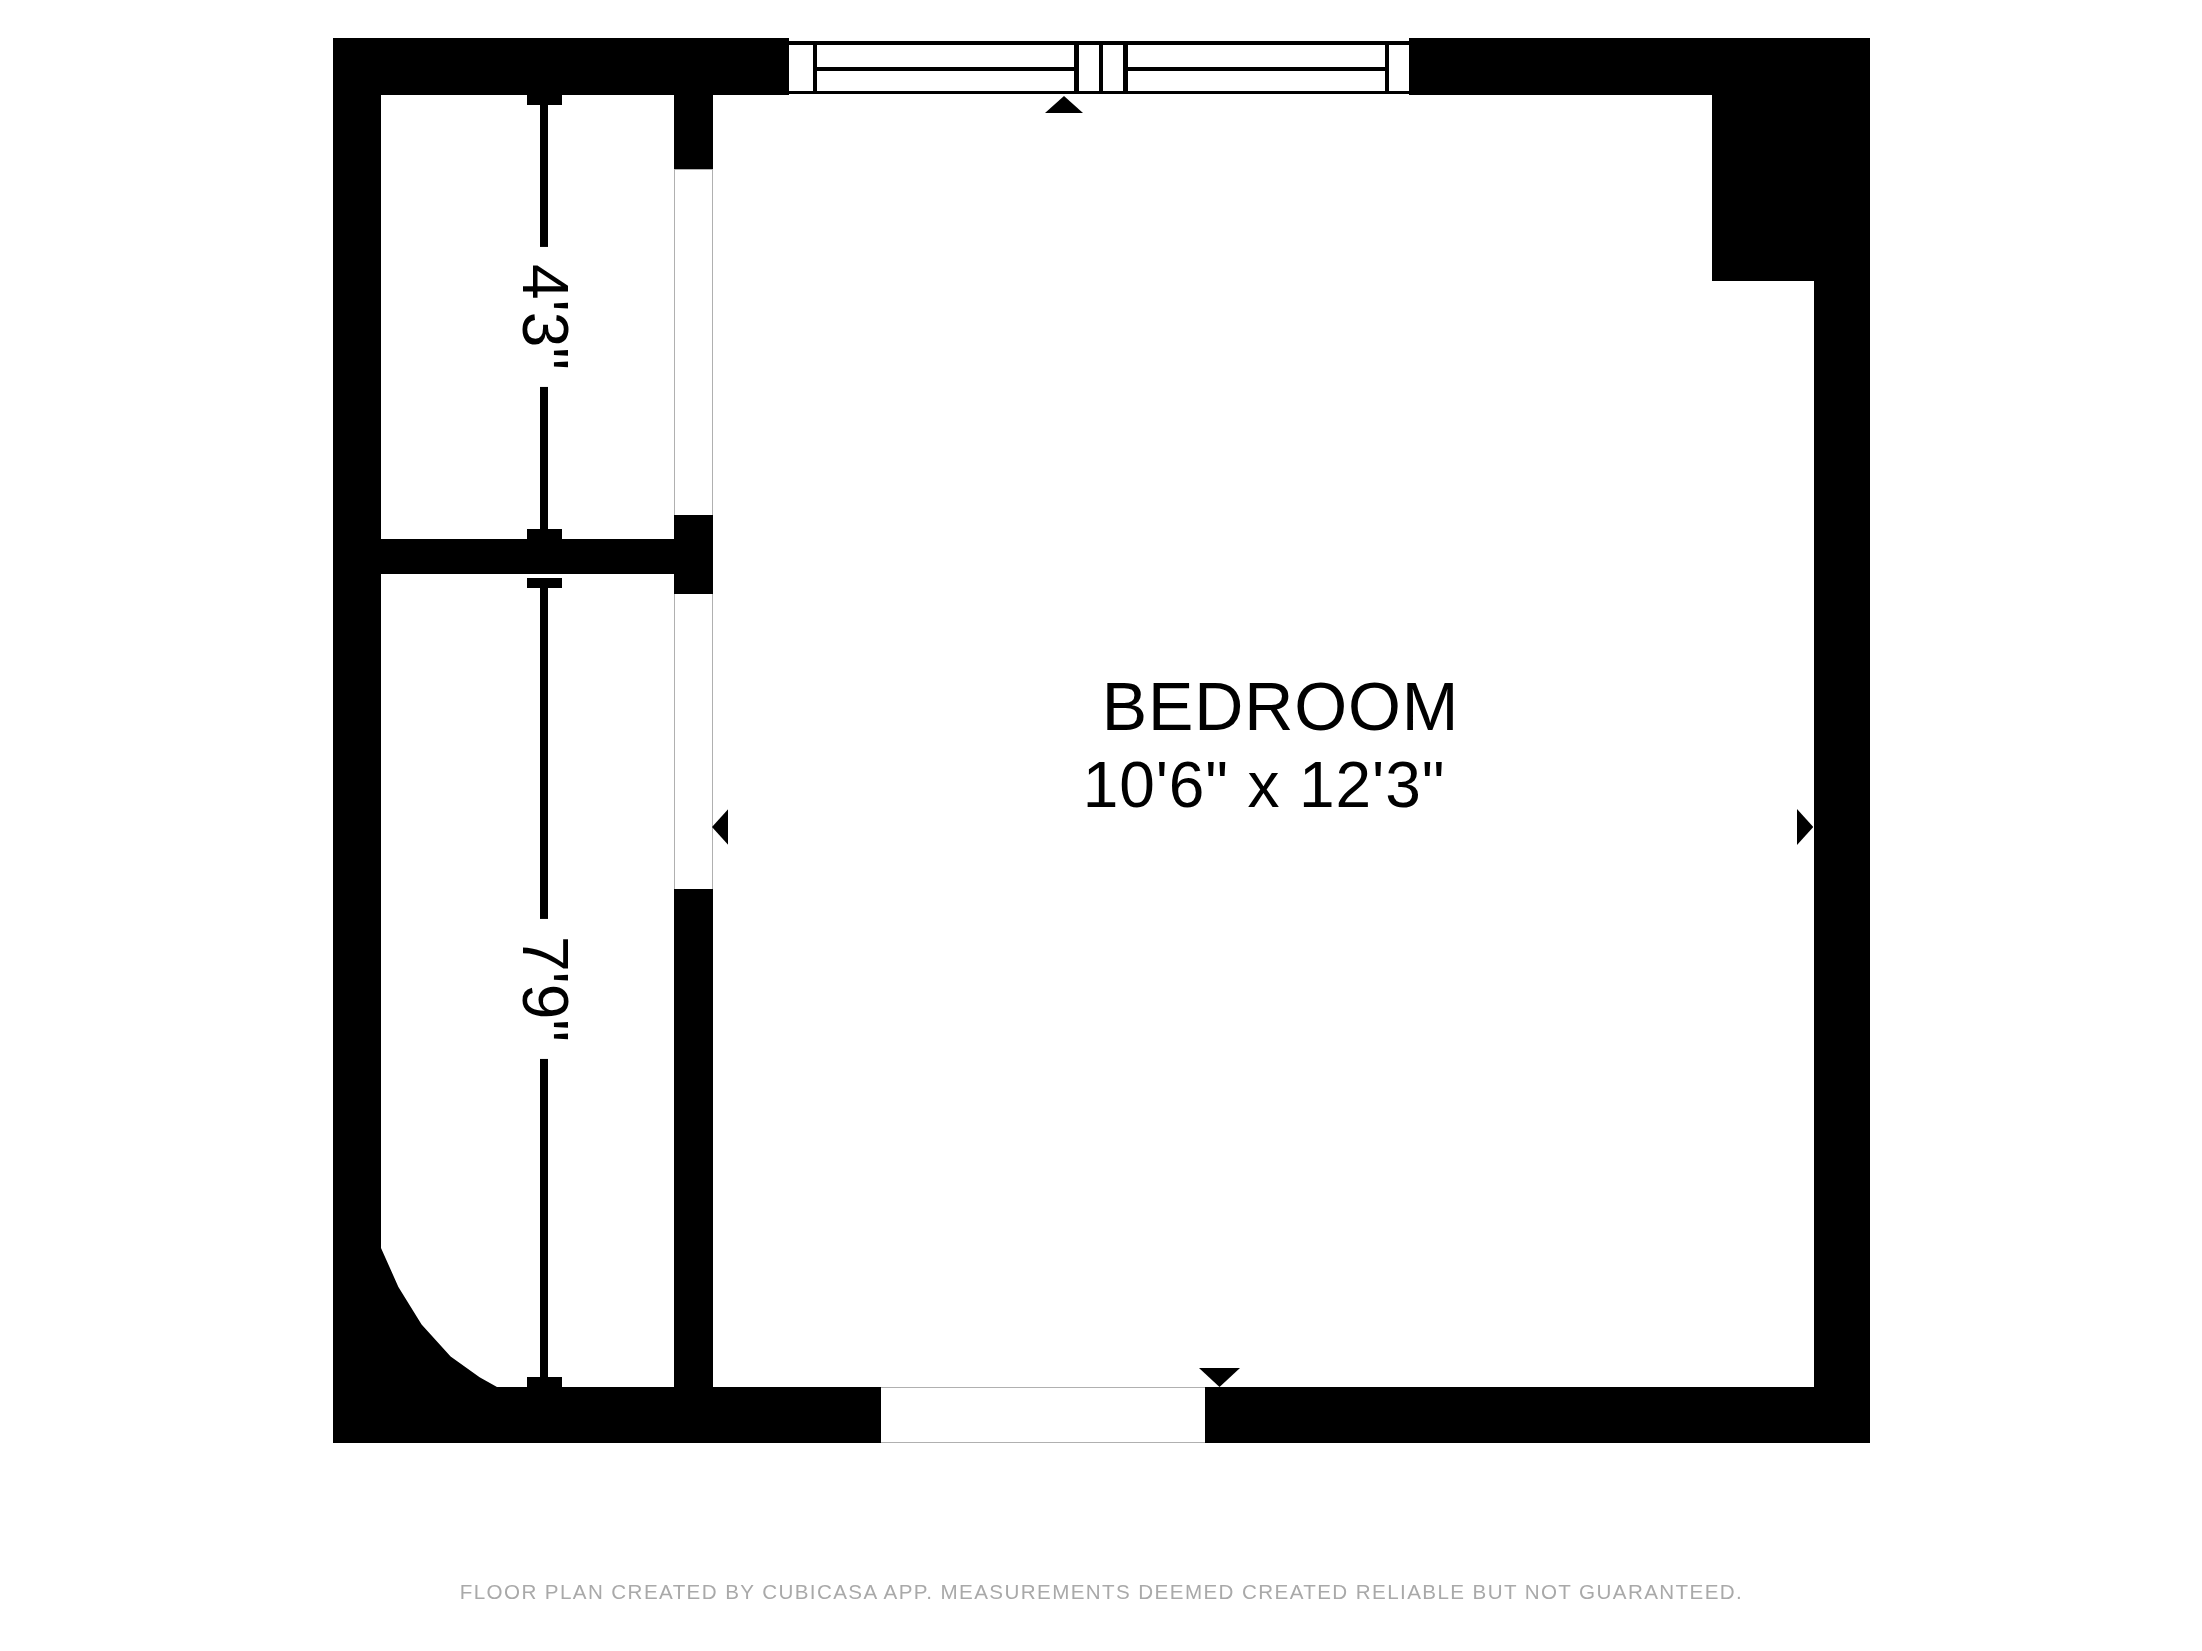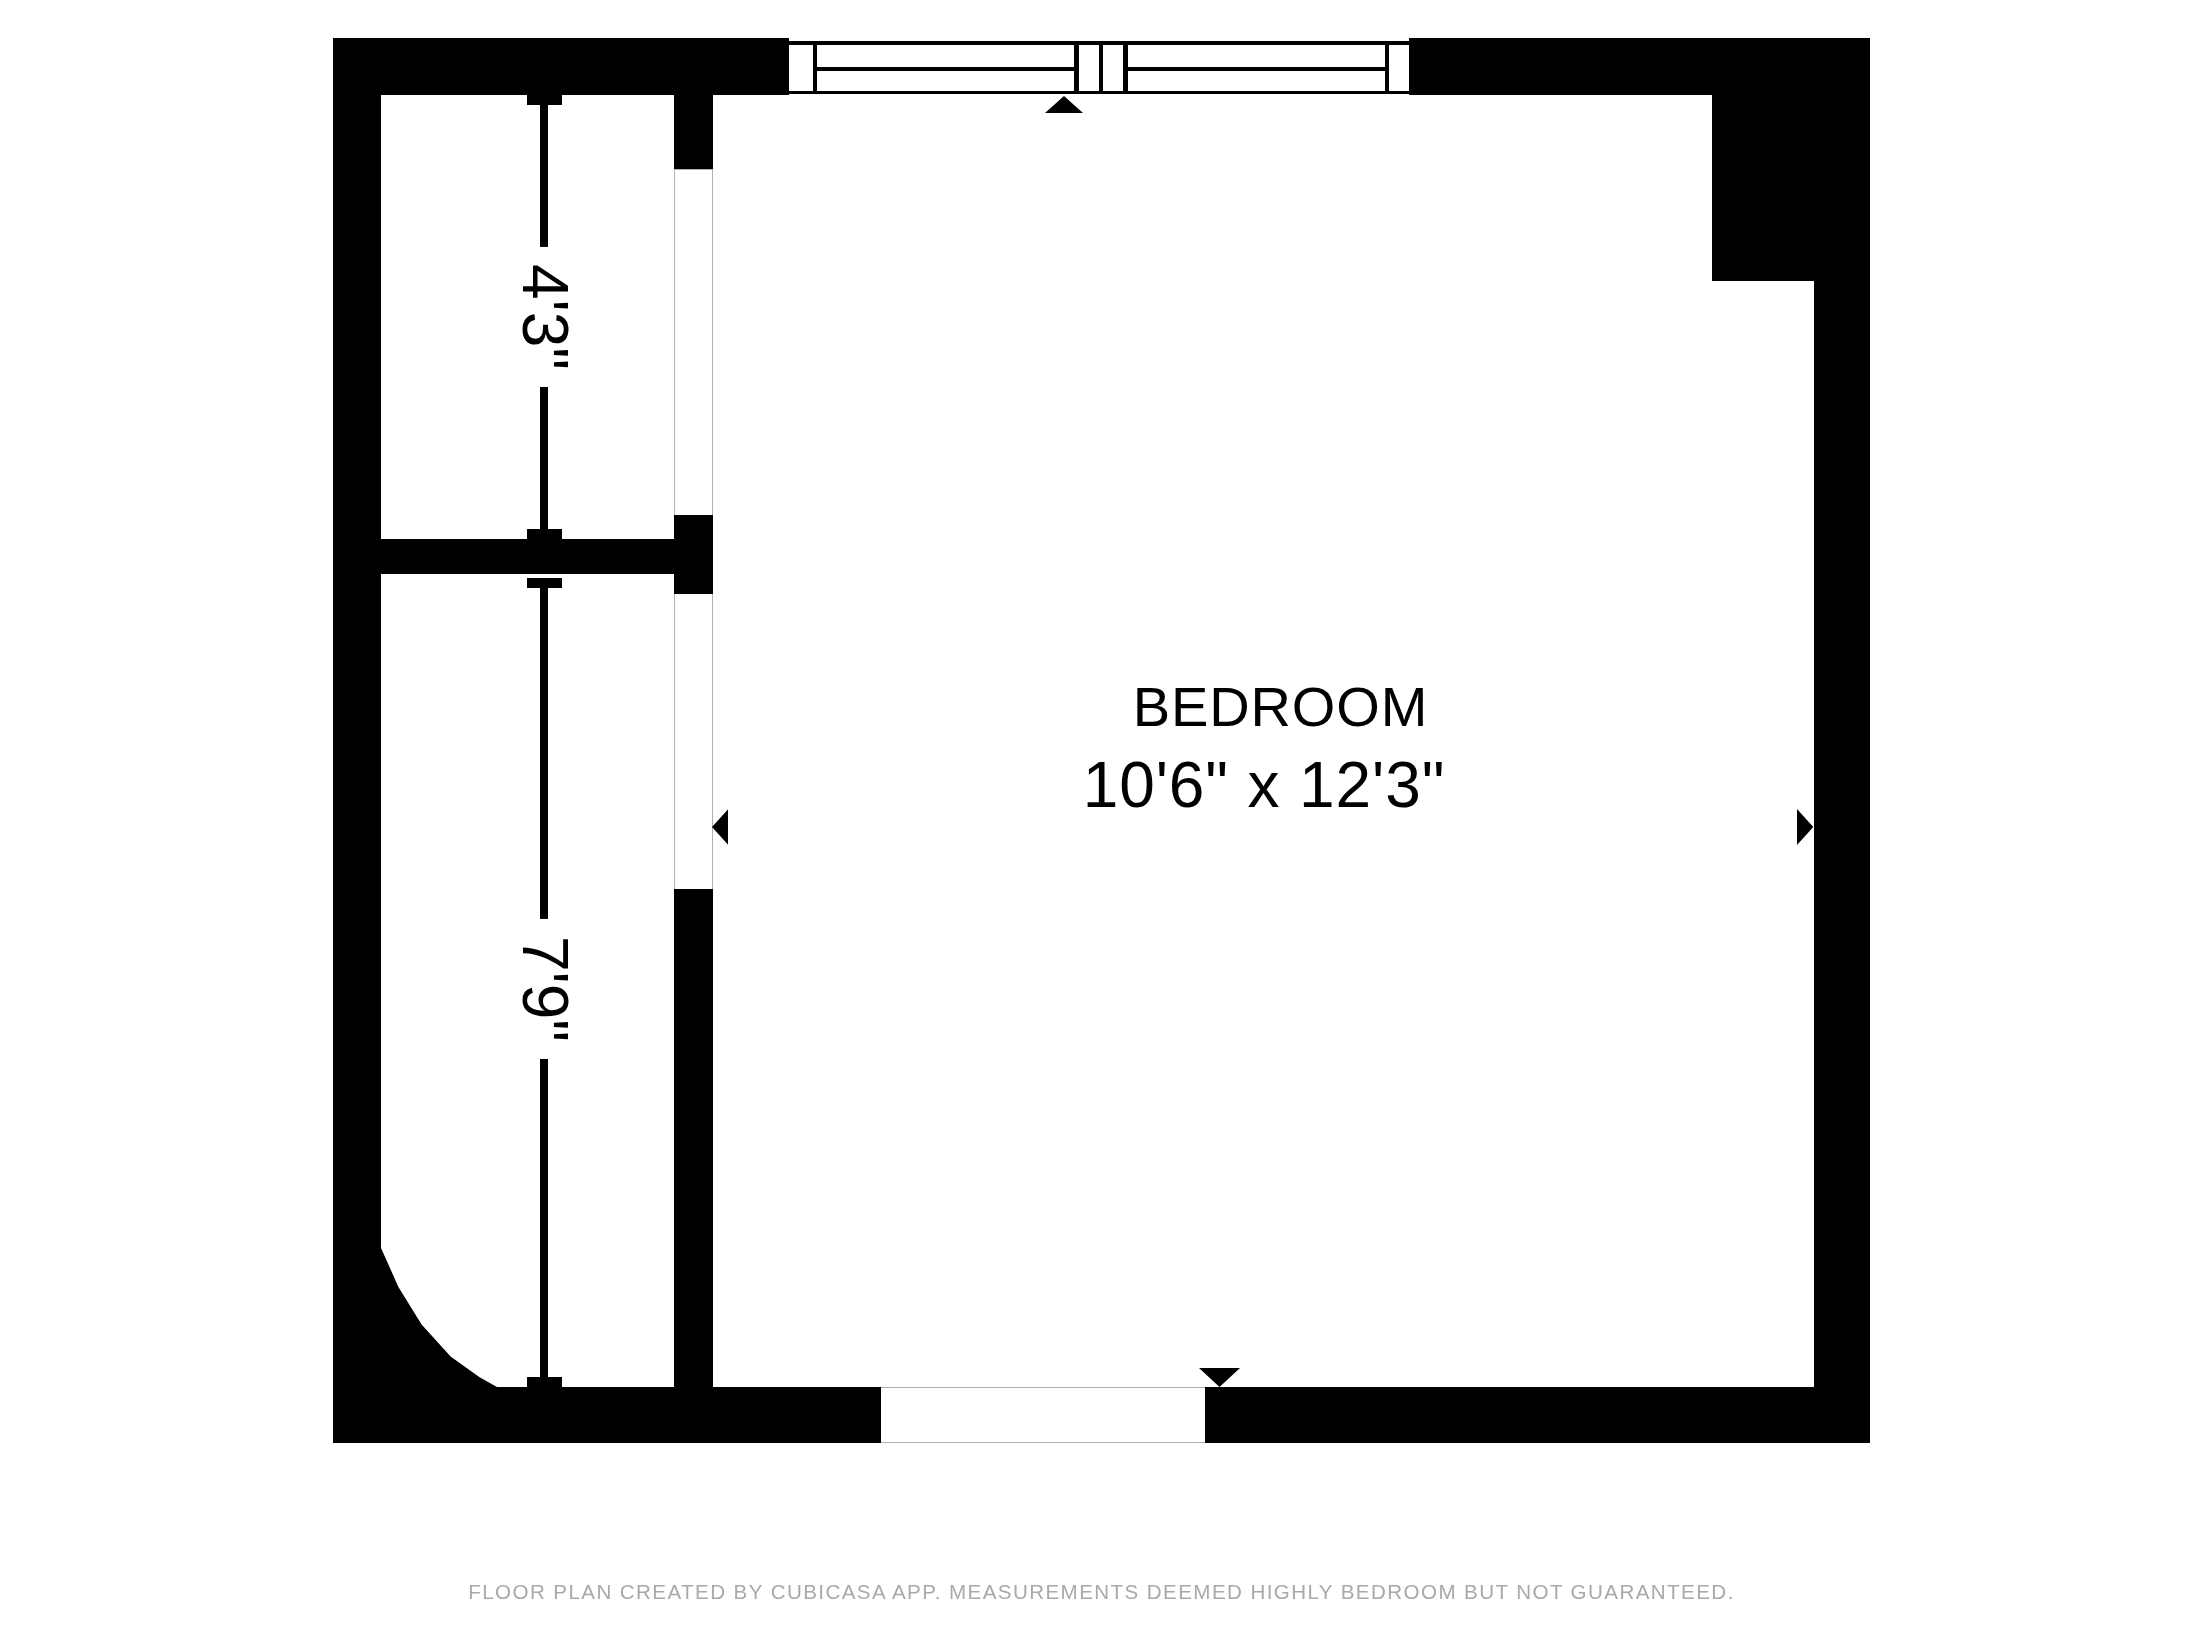--- a/index.html
+++ b/index.html
@@ -32,21 +32,21 @@
   .tri{position:absolute;background:#000;}
   .tri-up{clip-path:polygon(50% 0,100% 100%,0 100%);}
   .tri-down{clip-path:polygon(0 0,100% 0,50% 100%);}
   .tri-left{clip-path:polygon(0 50%,100% 0,100% 100%);}
   .tri-right{clip-path:polygon(100% 50%,0 0,0 100%);}
   
   .chamfer{position:absolute;left:381px;top:1248px;width:116px;height:139px;background:#000;
            clip-path:polygon(0% 0%,15% 28%,35% 55%,60% 78%,85% 93%,100% 100%,0% 100%);}
   .room-label-block{position:absolute;left:714px;top:667px;width:1100px;
                     text-align:center;color:#000;}
-  .room-name{font-size:56px;line-height:79px;letter-spacing:0.9px;margin-left:33px;}
+  .room-name{font-size:68px;line-height:79px;letter-spacing:0.9px;margin-left:33px;}
   .room-size{font-size:64px;line-height:79px;letter-spacing:0.9px;}
   .footer{position:absolute;left:0;top:1580px;width:2203px;text-align:center;
           color:#a9a9a9;font-size:20.6px;letter-spacing:1.4px;}
 </style>
 </head>
 <body>
 
 <div class="abs" style="left:0;top:0;width:2203px;height:1652px;">
 
   <div class="opening-v" style="left:674px;top:169px;width:39px;height:1218px;"></div>
@@ -99,14 +99,14 @@
   <div class="dim-tick" style="left:527px;top:1377px;"></div>
   <div class="dim-label" style="left:545px;top:989px;">7'9"</div>
 
   <div class="room-label-block">
     <div class="room-name">BEDROOM</div>
     <div class="room-size">10'6" x 12'3"</div>
   </div>
 
 </div>
 
-<div class="footer">FLOOR PLAN CREATED BY CUBICASA APP. MEASUREMENTS DEEMED HIGHLY BEDROOM BUT NOT GUARANTEED.</div>
+<div class="footer">FLOOR PLAN CREATED BY CUBICASA APP. MEASUREMENTS DEEMED CREATED RELIABLE BUT NOT GUARANTEED.</div>
 
 
 </body></html>

